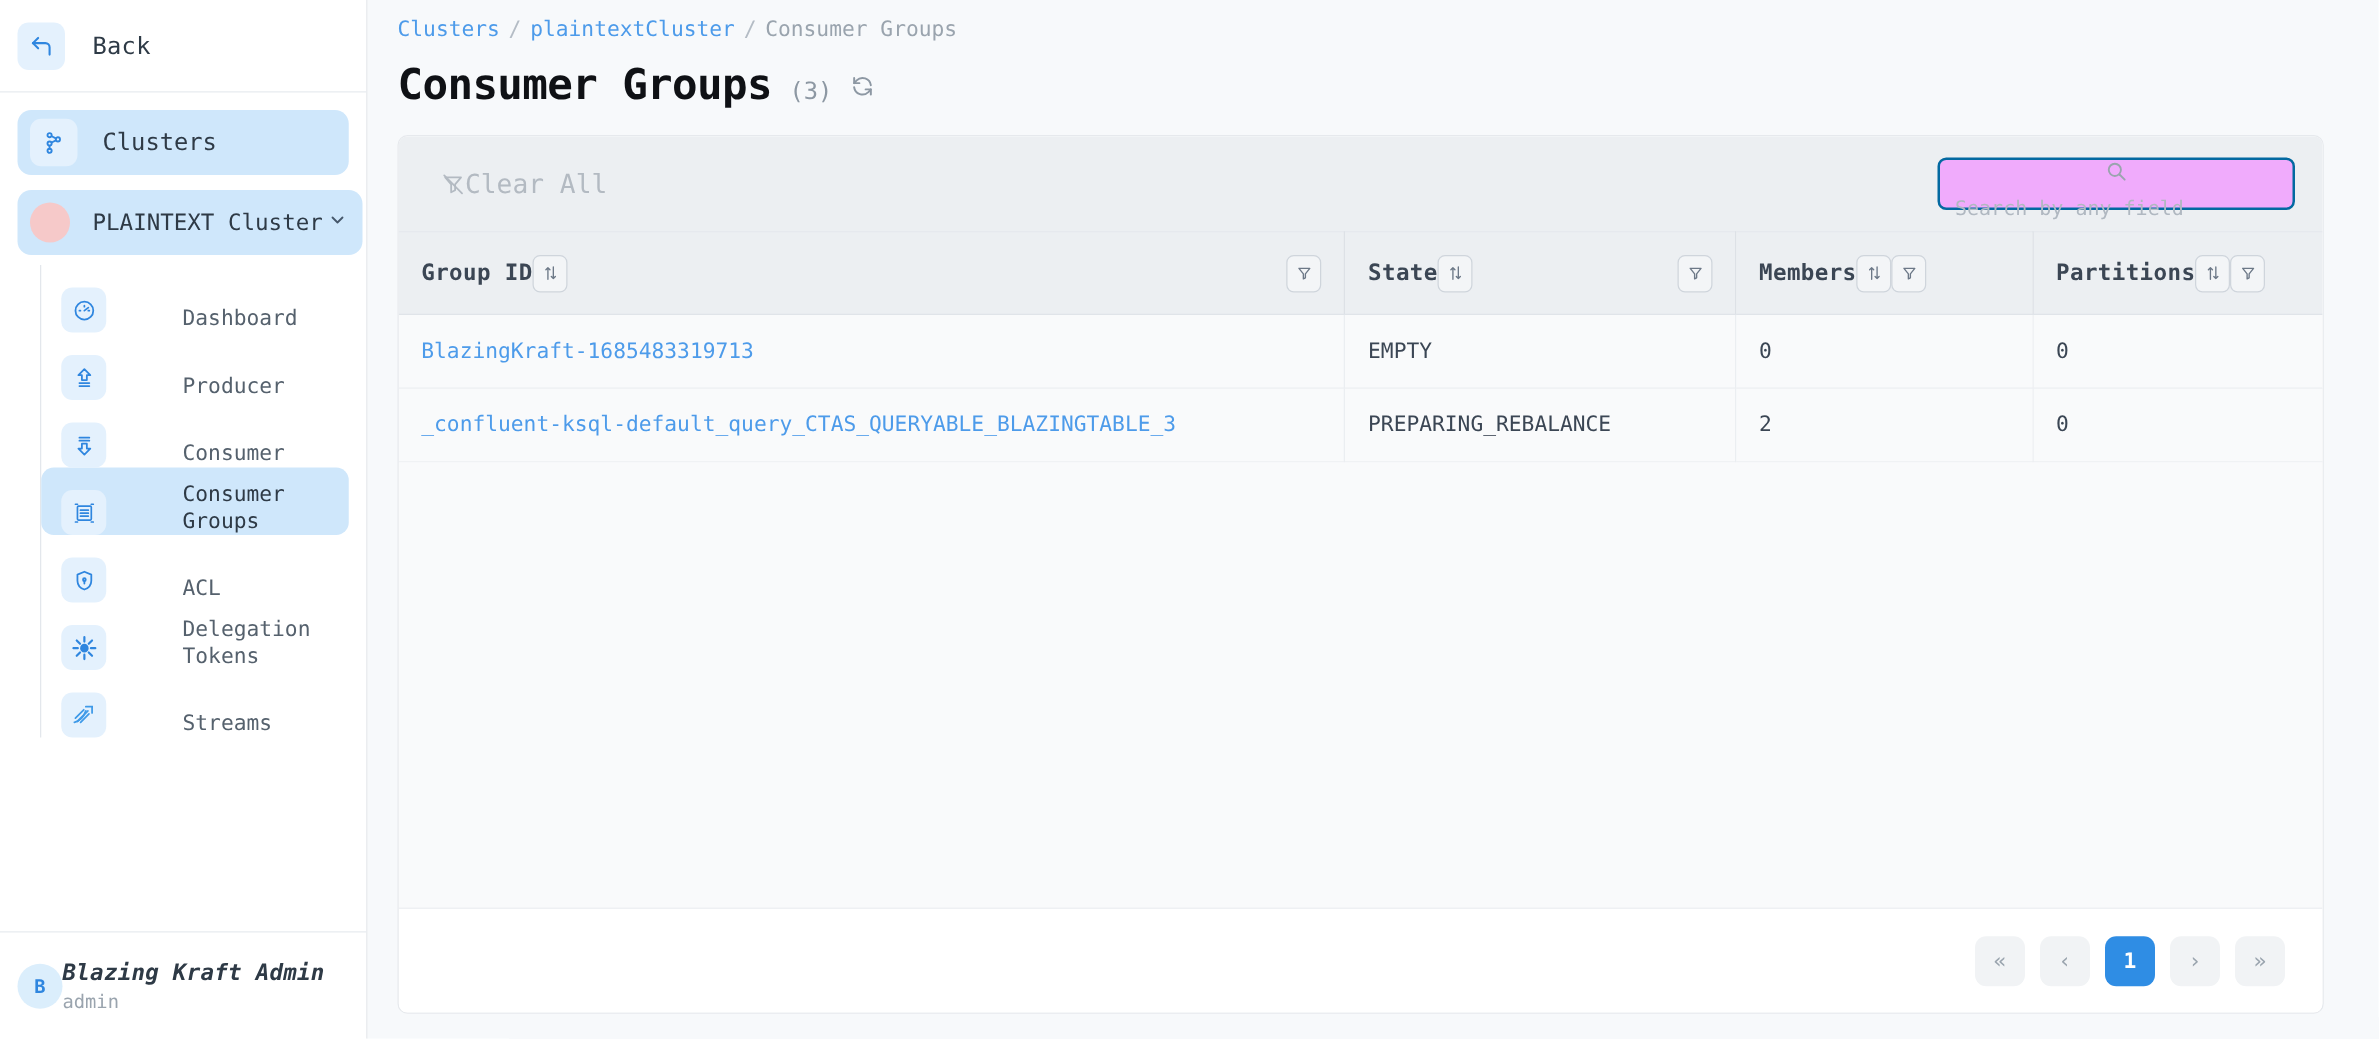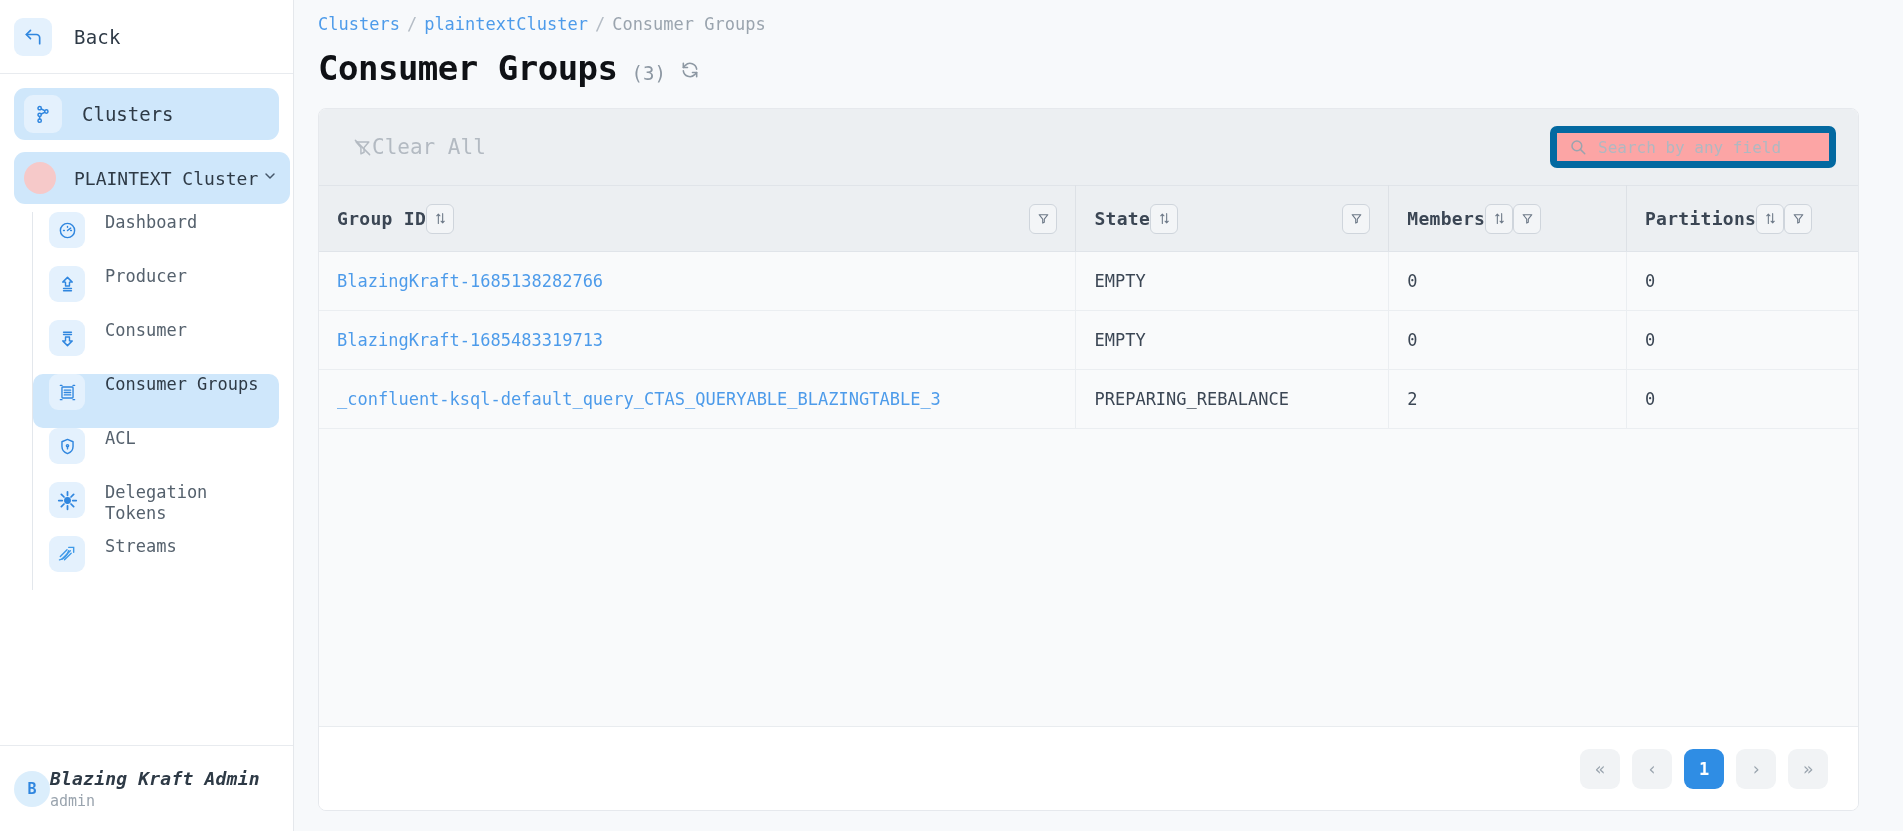--- a/index.html
+++ b/index.html
@@ -90,25 +90,26 @@
   .chev { color: #46576a; font-size: 15px; }
 
   .submenu {
     margin-left: 32px;
     border-left: 1px solid #e3e7ec;
     padding-left: 0;
     margin-top: 8px;
   }
   .sub-item {
     display: flex;
-    align-items: flex-start;
+    align-items: flex-end;
     height: 54px;
     border-radius: 10px;
     padding-left: 16px;
     margin-right: 14px;
+    gap: 41px;
   }
   .sub-item.active { background: #cfe7fb; }
   .sub-tile {
     width: 36px; height: 36px;
     border-radius: 9px;
     background: #e4f1fd;
     display: flex; align-items: center; justify-content: center;
     flex: 0 0 36px;
   }
   .sub-item .label {
@@ -200,26 +201,27 @@
     padding: 0 22px 0 34px;
     flex: 0 0 76px;
   }
   .clear-all {
     display: flex; align-items: center; gap: 0;
     font-size: 21px; color: #b3bac2;
   }
   .search-wrap { margin-left: auto; }
   .search-box {
     width: 286px; height: 42px;
-    background: #fca5a5;
-    border: 7px solid #0369a1;
+    background: #f0abfc;
+    border: 2px solid #0369a1;
     border-radius: 7px;
     display: flex; align-items: center;
     padding: 0 12px;
     gap: 11px;
+    flex-direction: column;
   }
   .search-box input {
     border: none; outline: none;
     font-family: inherit;
     font-size: 16px;
     color: #47525e;
     width: 100%;
     background: transparent;
   }
   .search-box input::placeholder { color: #b0b8c1; }
@@ -547,26 +549,20 @@
                 <span class="mini-btn">
                   <svg width="13" height="13" viewBox="0 0 24 24" fill="none" stroke="#6c7887" stroke-width="2" stroke-linecap="round" stroke-linejoin="round">
                       <path d="M4 5h16l-6.5 8v6l-3 1.5V13z"></path>
                     </svg>
                 </span>
               </span>
             </th>
           </tr>
         </thead>
         <tbody>
-          <tr>
-            <td><span class="grouplink">BlazingKraft-1685138282766</span></td>
-            <td>EMPTY</td>
-            <td>0</td>
-            <td>0</td>
-          </tr>
           <tr>
             <td><span class="grouplink">BlazingKraft-1685483319713</span></td>
             <td>EMPTY</td>
             <td>0</td>
             <td>0</td>
           </tr>
           <tr>
             <td><span class="grouplink">_confluent-ksql-default_query_CTAS_QUERYABLE_BLAZINGTABLE_3</span></td>
             <td>PREPARING_REBALANCE</td>
             <td>2</td>

